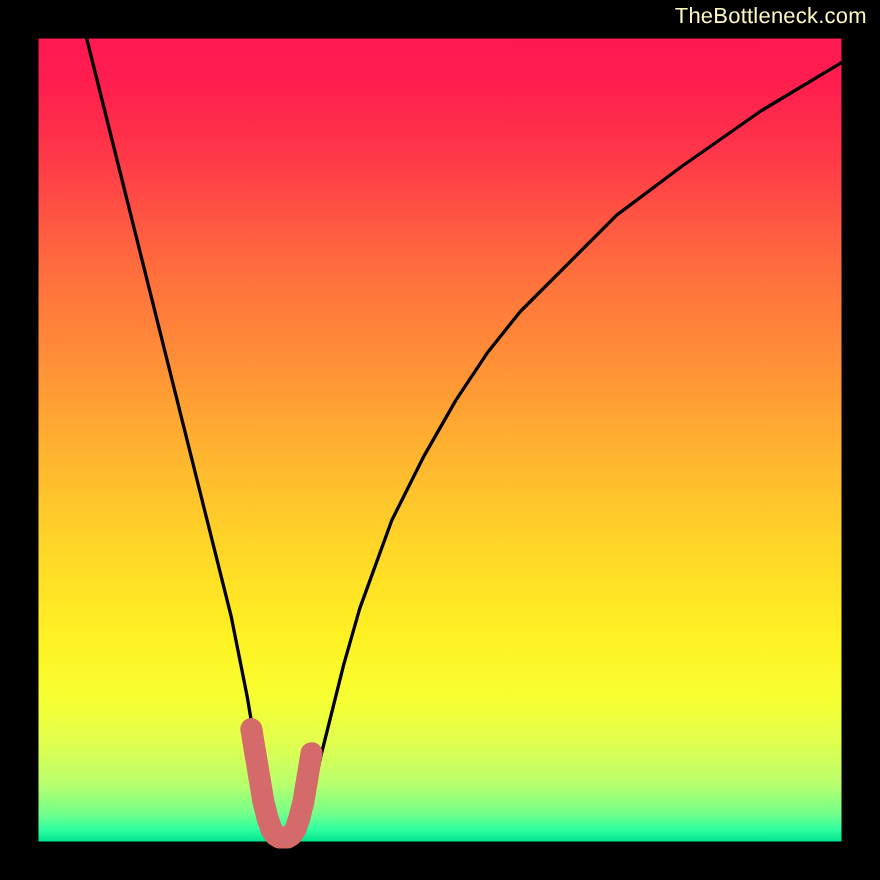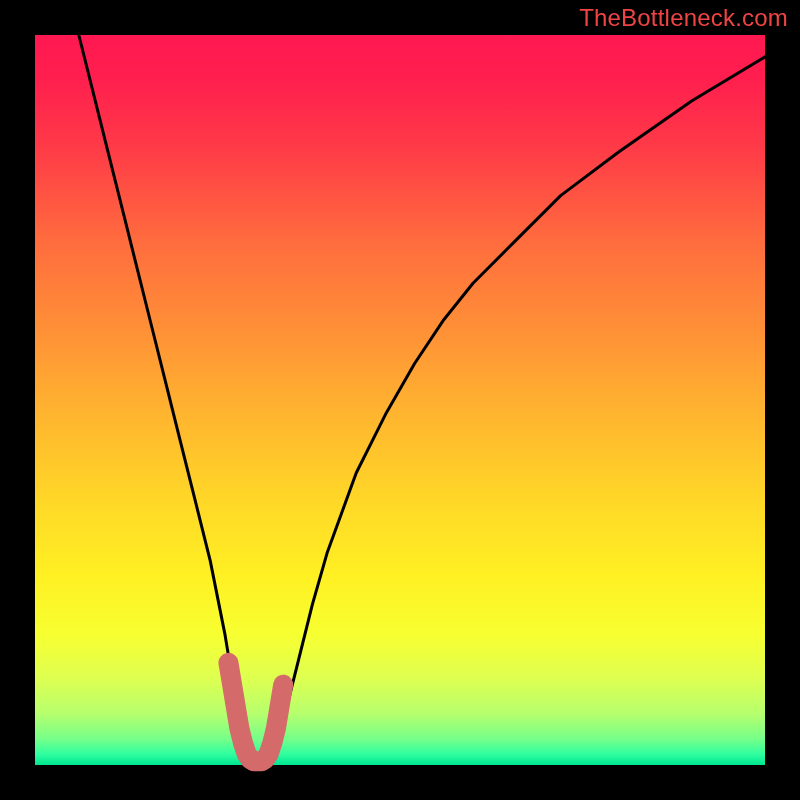--- a/index.html
+++ b/index.html
@@ -16,22 +16,22 @@
     left: 0;
     top: 0;
     width: 800px;
     height: 800px;
     background: #000;
   }
   .watermark {
     position: absolute;
     top: 4px;
     right: 12px;
-    color: #ef4444;
-    font-size: 24px;
+    color: #fef9c3;
+    font-size: 20px;
     font-weight: 400;
     font-family: Arial, sans-serif;
     letter-spacing: 0.2px;
   }
   svg {
     position: absolute;
     left: 0;
     top: 0;
   }
 </style>

